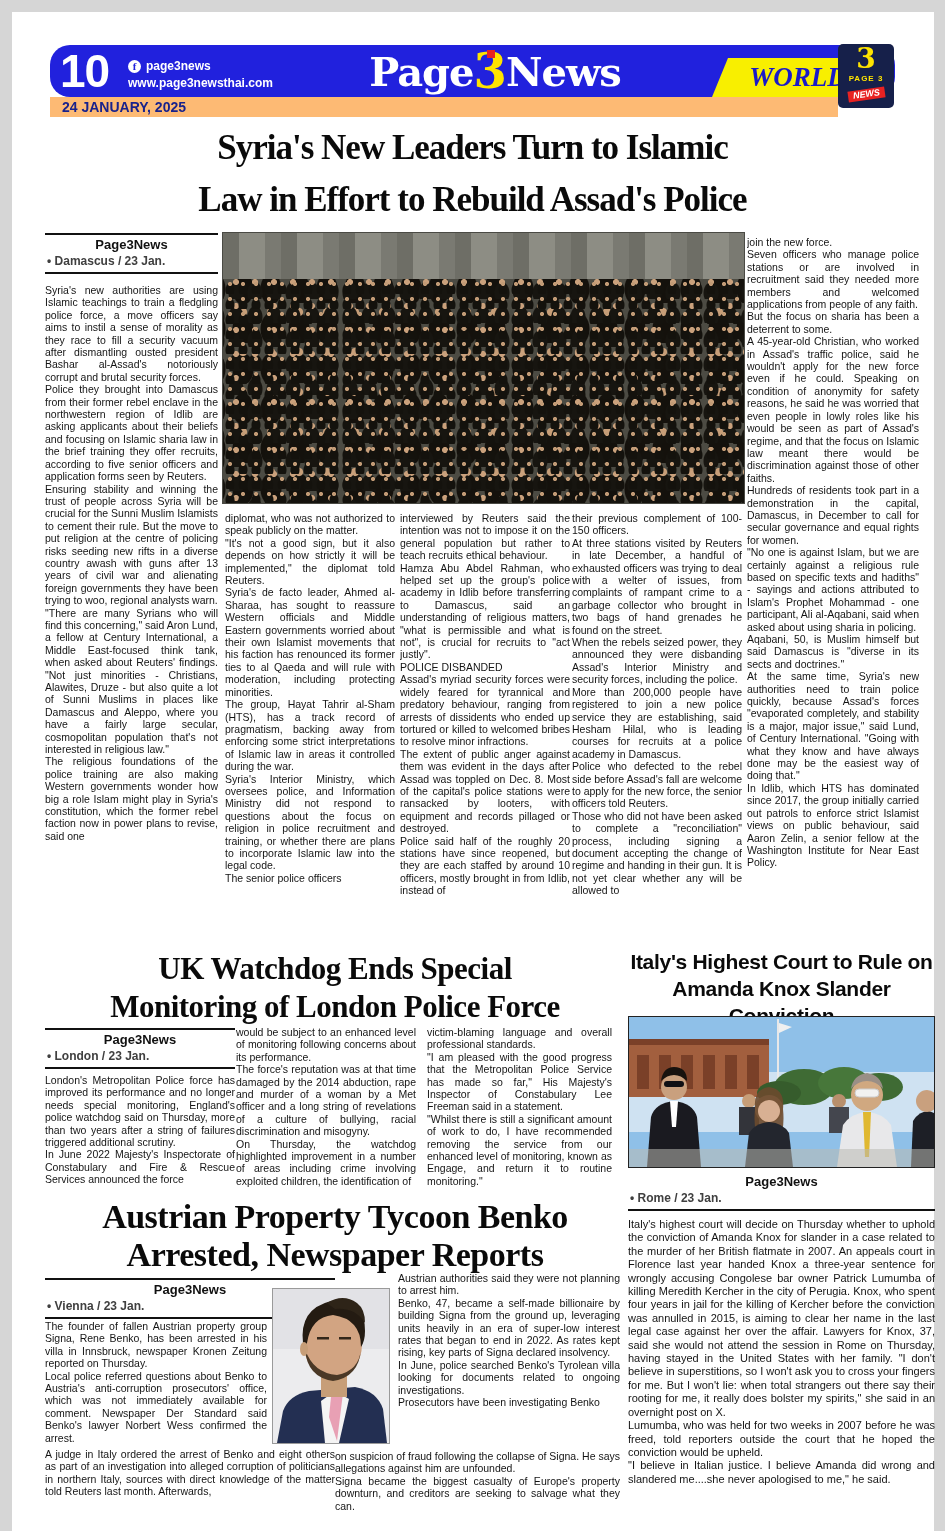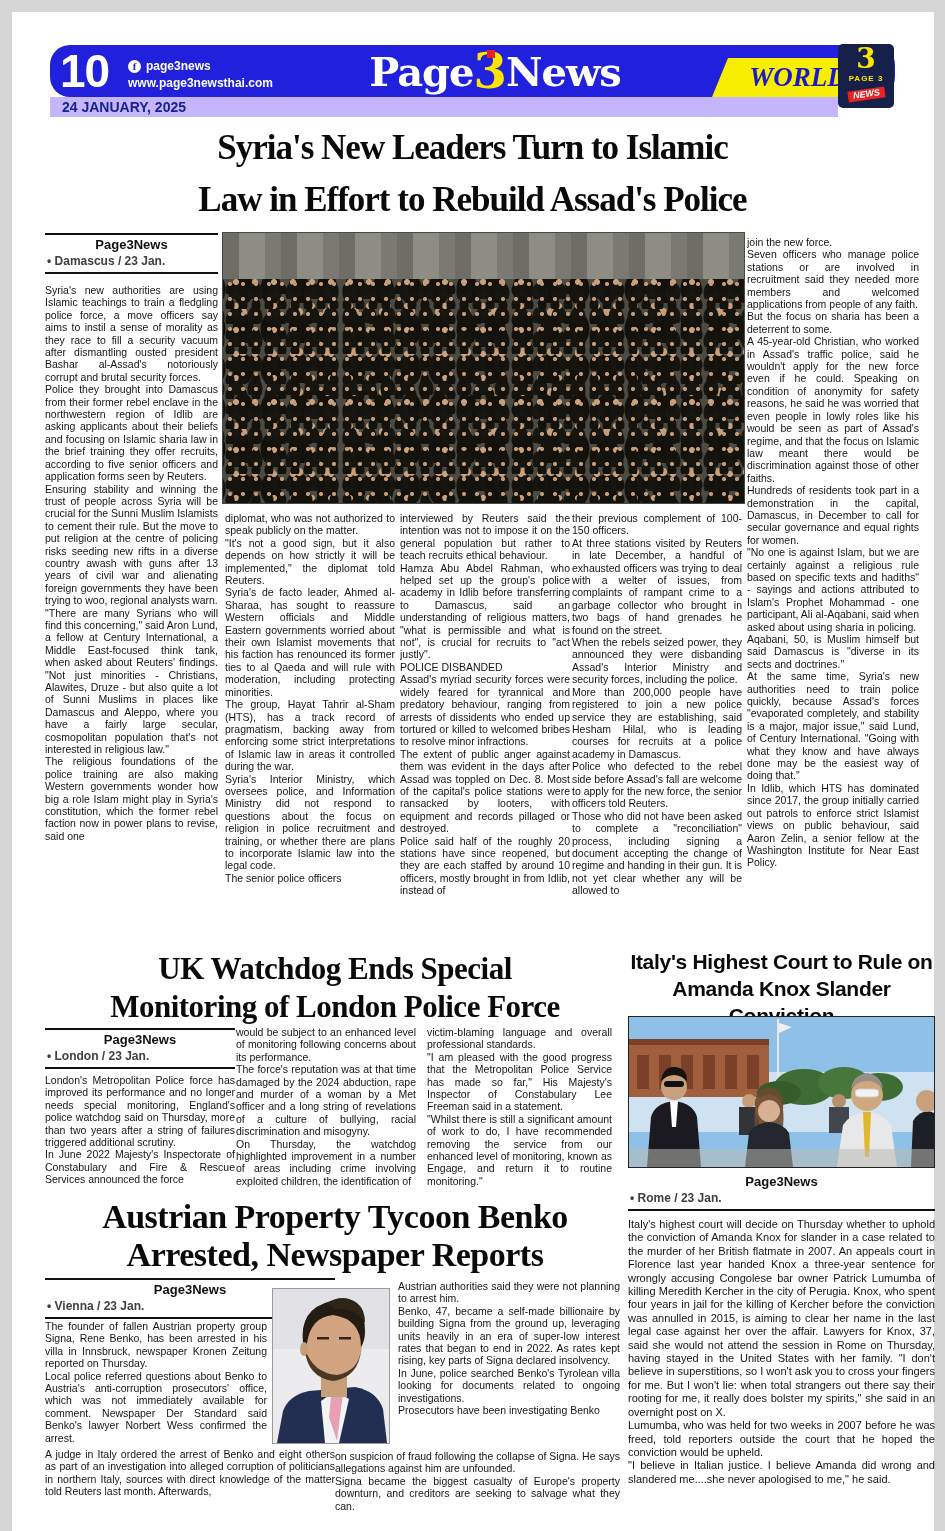--- a/index.html
+++ b/index.html
@@ -28,21 +28,21 @@
   .masthead .red-dot { position:absolute; width:8px; height:8px; background:#e82222; }
   .world-tag { background:#f8ef00; clip-path:polygon(16px 0, 100% 0, 100% 100%, 0 100%);
                display:flex; align-items:center; justify-content:center;
                color:#1a1ac8; font-family:"Liberation Serif", serif; font-weight:bold;
                font-style:italic; font-size:27px; }
   .logo-box { background:#16204a; border-radius:5px; text-align:center; color:#ffe400; overflow:hidden; }
   .logo-three { font-family:"DejaVu Serif", serif; font-weight:bold; font-size:28px; line-height:30px; }
   .logo-page3 { font-size:8px; font-weight:bold; letter-spacing:1px; line-height:9px; }
   .logo-news { display:inline-block; background:#e82222; color:#fff; font-style:italic; font-weight:bold;
                font-size:9px; line-height:11px; padding:0 5px; transform:rotate(-8deg); margin-top:3px; }
-  .date-strip { background:#c4b5fd; color:#18228c; font-weight:bold; font-size:14px;
+  .date-strip { background:#fdba74; color:#18228c; font-weight:bold; font-size:14px;
                 display:flex; align-items:center; padding-left:12px; box-sizing:border-box; }
 
   
   .headline-serif { font-family:"Liberation Serif", serif; font-weight:bold; color:#0a0a0a;
                     text-align:center; letter-spacing:-1px; }
   .lead-headline { font-size:35px; line-height:52px; }
   .uk-headline { font-size:31px; line-height:38px; letter-spacing:-0.5px; }
   .at-headline { font-size:34px; line-height:38px; letter-spacing:-0.5px; }
   .it-headline { font-family:"Liberation Sans", sans-serif; font-weight:bold; font-size:21px;
                  line-height:27px; text-align:center; color:#0a0a0a; letter-spacing:-0.3px; }
@@ -180,21 +180,21 @@
   <div class="abs byline-box" style="left:45px;top:1028px;width:190px;">
     <div class="byline-source">Page3News</div>
     <div class="byline-dateline">• London / 23 Jan.</div>
   </div>
   <div class="abs body-text" style="left:45px;top:1074px;width:190px;height:126px;">
       <p>London's Metropolitan Police force has improved its performance and no longer needs special monitoring, England's police watchdog said on Thursday, more than two years after a string of failures triggered additional scrutiny.</p>
       <p>In June 2022 Majesty's Inspectorate of Constabulary and Fire &amp; Rescue Services announced the force</p>
     </div>
   <div class="abs body-text" style="left:236px;top:1026px;width:180px;height:174px;">
       <p>would be subject to an enhanced level of monitoring following concerns about its performance.</p>
-      <p>The force's reputation was at that time damaged by the 2024 abduction, rape and murder of a woman by a Met officer and a long string of revelations of a culture of bullying, racial discrimination and misogyny.</p>
+      <p>The force's reputation was at that time damaged by the 2014 abduction, rape and murder of a woman by a Met officer and a long string of revelations of a culture of bullying, racial discrimination and misogyny.</p>
       <p>On Thursday, the watchdog highlighted improvement in a number of areas including crime involving exploited children, the identification of</p>
     </div>
   <div class="abs body-text" style="left:427px;top:1026px;width:185px;height:174px;">
       <p>victim-blaming language and overall professional standards.</p>
       <p>"I am pleased with the good progress that the Metropolitan Police Service has made so far," His Majesty's Inspector of Constabulary Lee Freeman said in a statement.</p>
       <p>"Whilst there is still a significant amount of work to do, I have recommended removing the service from our enhanced level of monitoring, known as Engage, and return it to routine monitoring."</p>
     </div>
 
   <div class="abs it-headline" style="left:628px;top:948px;width:307px;">
     <div>Italy's Highest Court to Rule on</div>
@@ -300,21 +300,21 @@
     </svg>
   </div>
 
   <div class="abs body-text" style="left:45px;top:1320px;width:222px;height:124px;">
       <p>The founder of fallen Austrian property group Signa, Rene Benko, has been arrested in his villa in Innsbruck, newspaper Kronen Zeitung reported on Thursday.</p>
       <p>Local police referred questions about Benko to Austria's anti-corruption prosecutors' office, which was not immediately available for comment. Newspaper Der Standard said Benko's lawyer Norbert Wess confirmed the arrest.</p>
     </div>
   <div class="abs body-text" style="left:45px;top:1448px;width:290px;height:78px;">
       <p>A judge in Italy ordered the arrest of Benko and eight others as part of an investigation into alleged corruption of politicians in northern Italy, sources with direct knowledge of the matter told Reuters last month. Afterwards,</p>
     </div>
-  <div class="abs body-text" style="left:398px;top:1272px;width:222px;height:176px;margin-top:8px;">
+  <div class="abs body-text" style="left:398px;top:1272px;width:222px;height:176px;">
       <p>Austrian authorities said they were not planning to arrest him.</p>
       <p>Benko, 47, became a self-made billionaire by building Signa from the ground up, leveraging units heavily in an era of super-low interest rates that began to end in 2022. As rates kept rising, key parts of Signa declared insolvency.</p>
       <p>In June, police searched Benko's Tyrolean villa looking for documents related to ongoing investigations.</p>
       <p>Prosecutors have been investigating Benko</p>
     </div>
   <div class="abs body-text" style="left:335px;top:1450px;width:285px;height:76px;">
       <p>on suspicion of fraud following the collapse of Signa. He says allegations against him are unfounded.</p>
       <p>Signa became the biggest casualty of Europe's property downturn, and creditors are seeking to salvage what they can.</p>
     </div>
 

